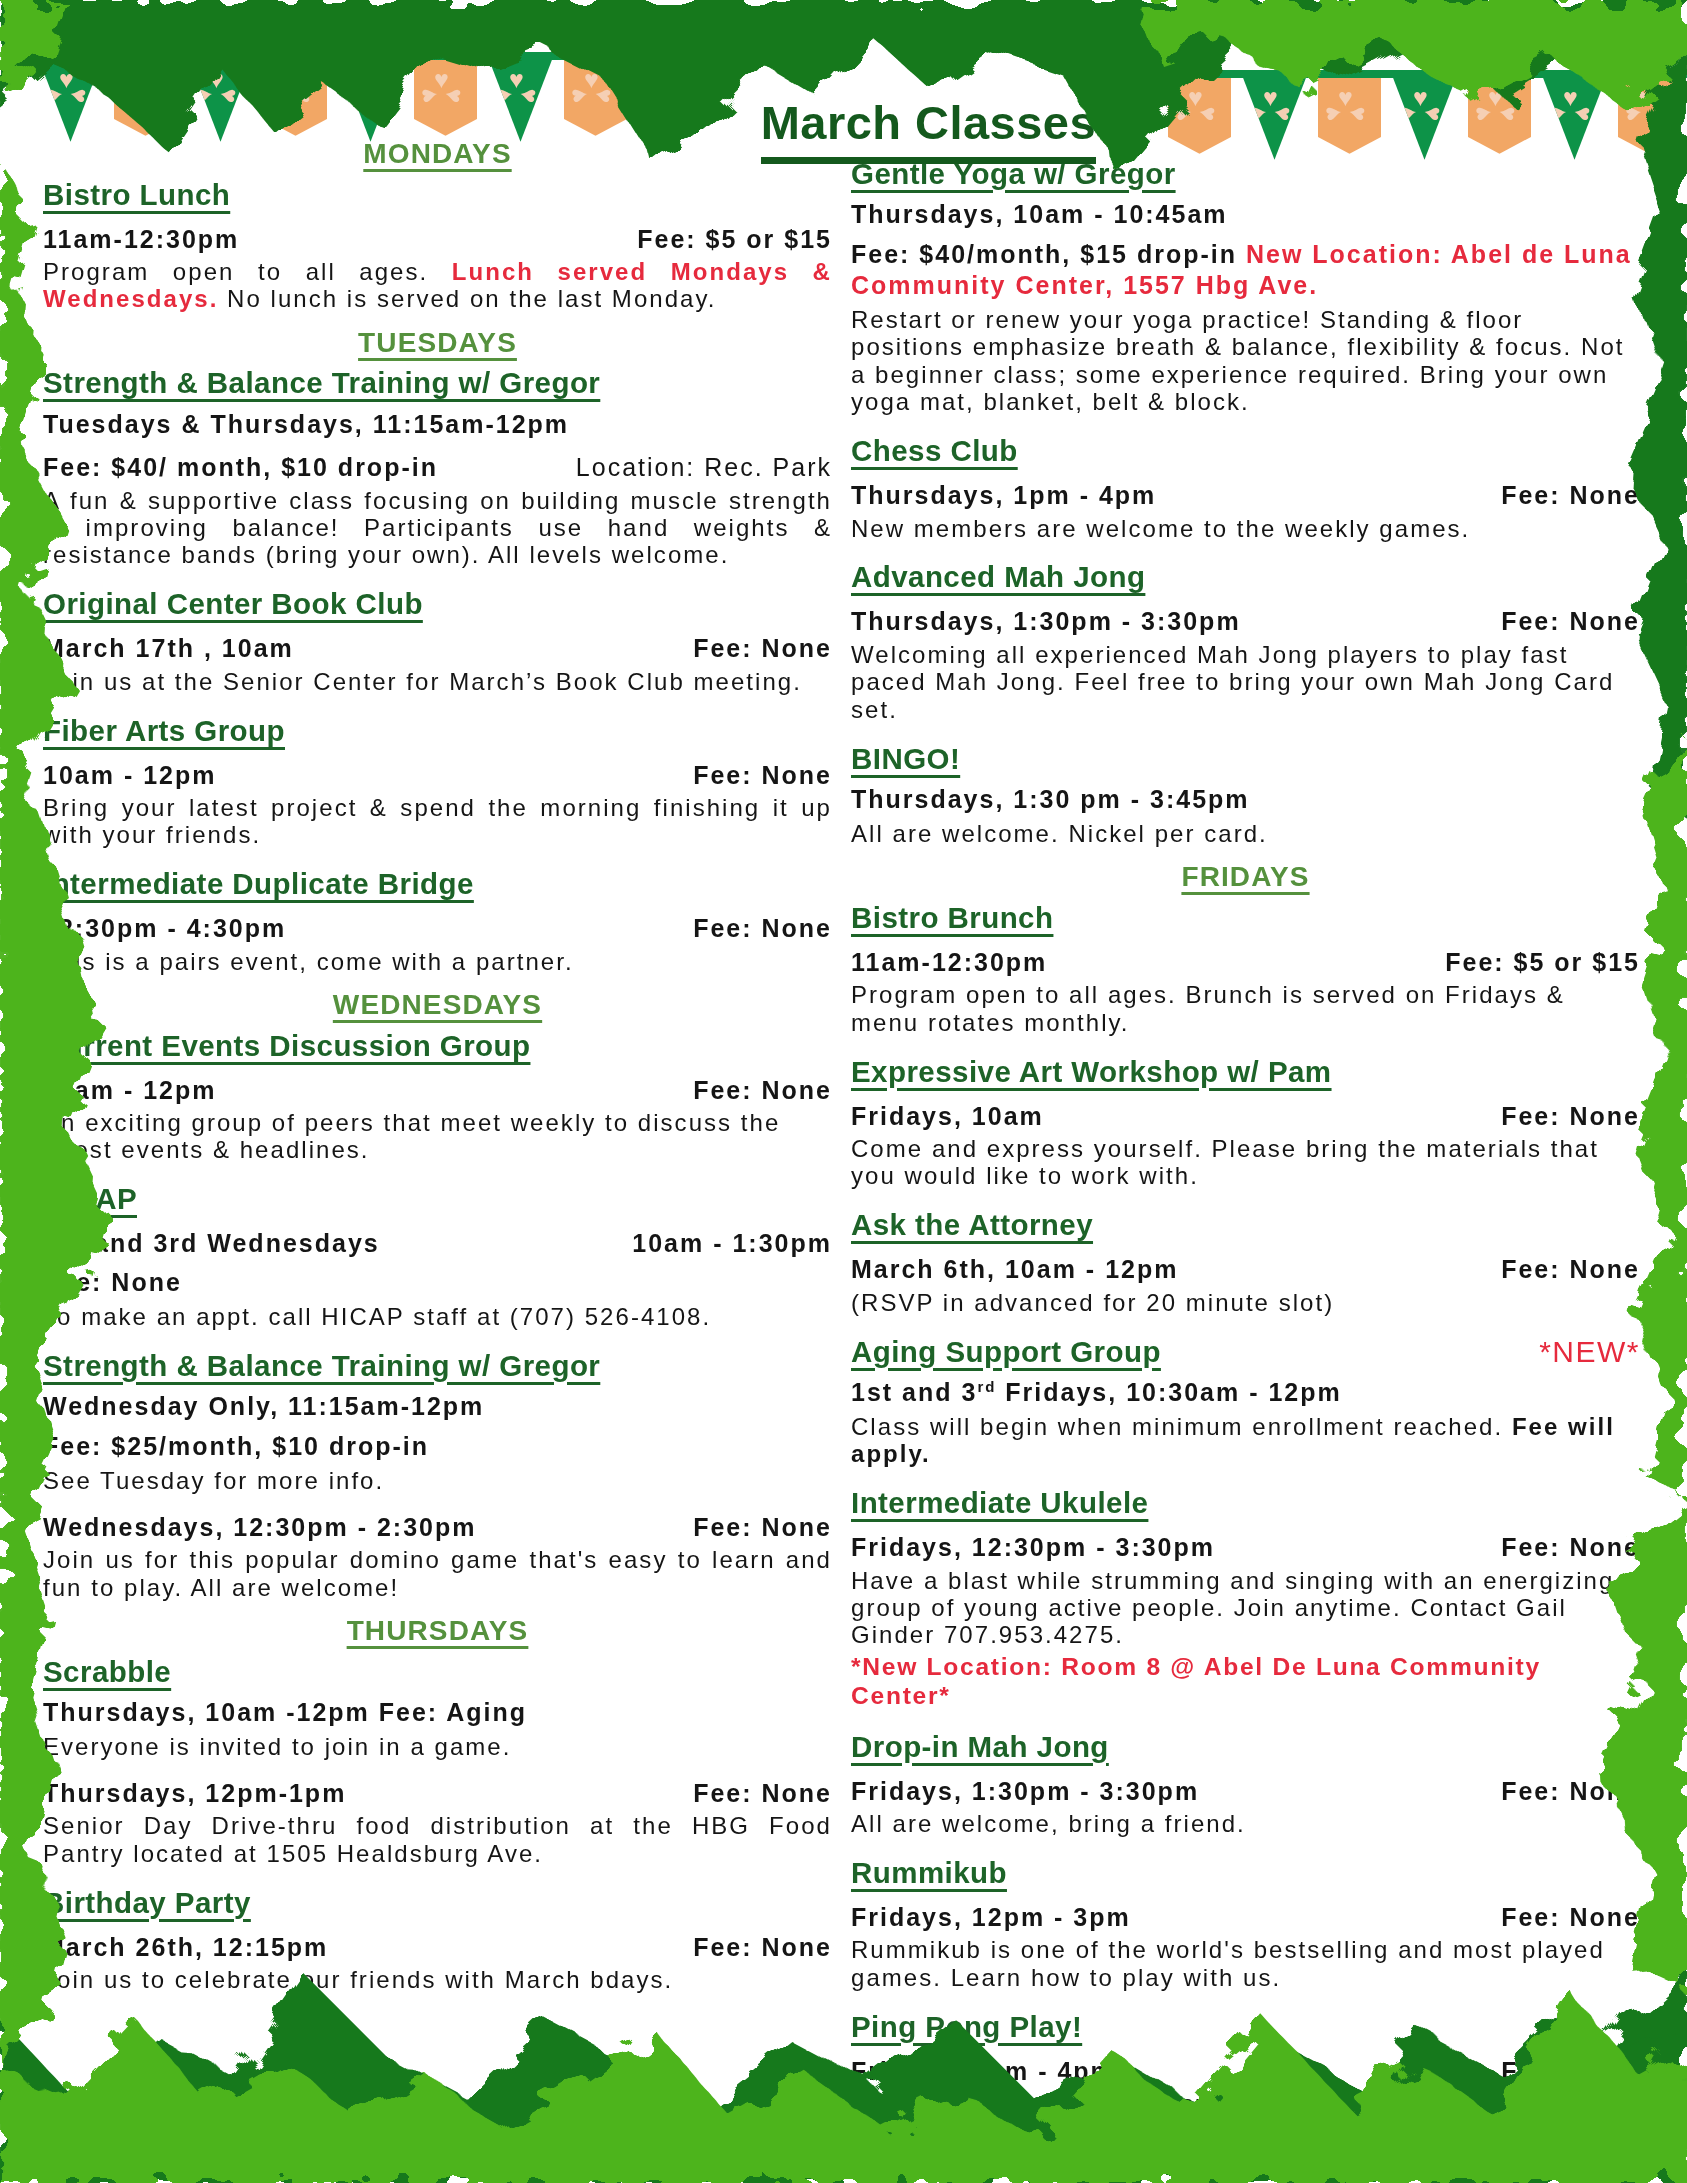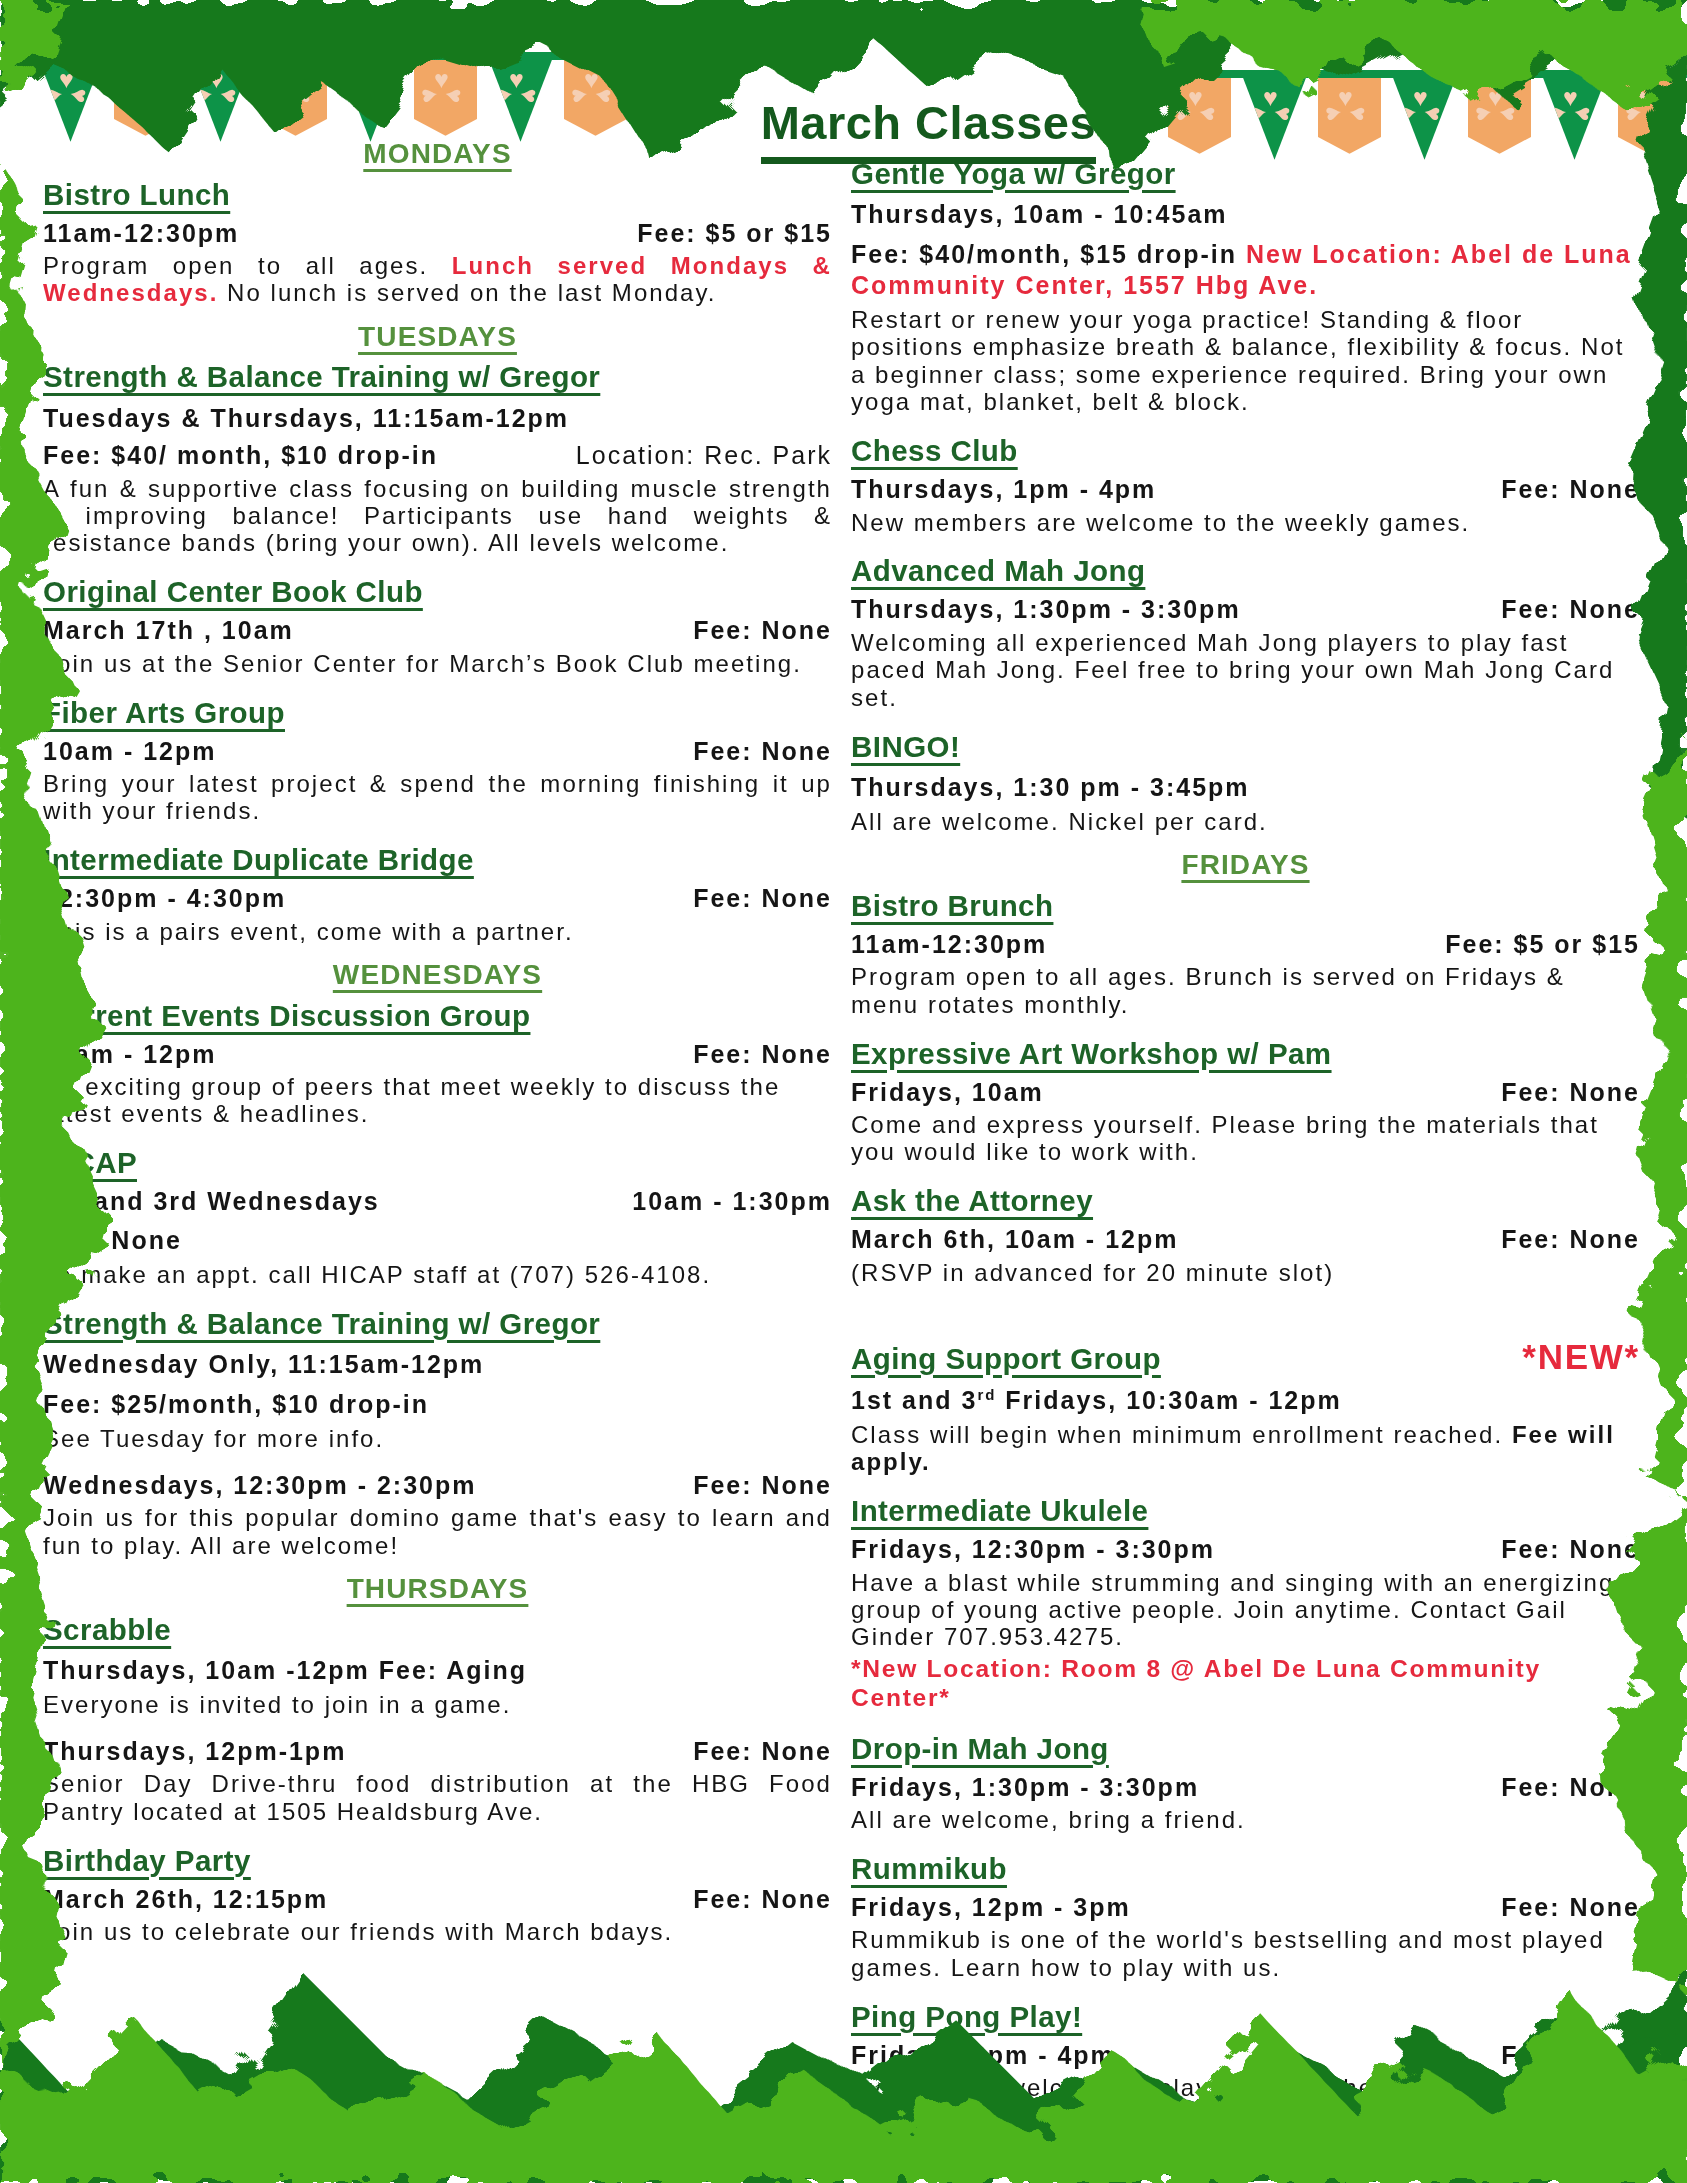--- a/index.html
+++ b/index.html
@@ -40,22 +40,22 @@
     text-decoration:underline;text-decoration-thickness:3.3px;text-underline-offset:5.5px;letter-spacing:.04em;
   }
   .event{margin-top:18.6px;}
   .day + .event{margin-top:7.6px;}
   .col > .day:first-child{margin-top:0;}
   .etitle-row{display:flex;justify-content:space-between;align-items:baseline;}
   .etitle{
     display:inline-block;margin:0;font-size:29.5px;font-weight:bold;color:var(--event);
     text-decoration:underline;text-decoration-thickness:3.3px;text-underline-offset:6px;letter-spacing:.015em;
   }
-  .badge{font-size:35px;font-weight:bold;color:var(--red);letter-spacing:.05em;margin-top:32px;}
-  .srow{display:flex;justify-content:space-between;font-size:25px;font-weight:bold;margin-top:7px;letter-spacing:.08em;align-items:flex-end;}
+  .badge{font-size:30px;font-weight:normal;color:var(--red);letter-spacing:.05em;}
+  .srow{display:flex;justify-content:space-between;font-size:25px;font-weight:bold;margin-top:13px;letter-spacing:.08em;align-items:flex-end;}
   .sline{font-size:25px;font-weight:bold;margin:8.7px 0 0;letter-spacing:.08em;line-height:1.25;}
   .desc{font-size:24px;line-height:1.14;margin:4.4px 0 0;letter-spacing:.085em;}
   .desc.just{text-align:justify;text-align-last:left;}
   .after{font-size:24.6px;font-weight:bold;color:var(--red);margin:3.3px 0 0;line-height:1.2;letter-spacing:.07em;}
   .s-p{font-weight:normal;}
   .s-b{font-weight:bold;}
   .s-r{font-weight:bold;color:var(--red);}
   sup.s-sup{font-size:60%;font-weight:bold;}
 </style>
 </head>

